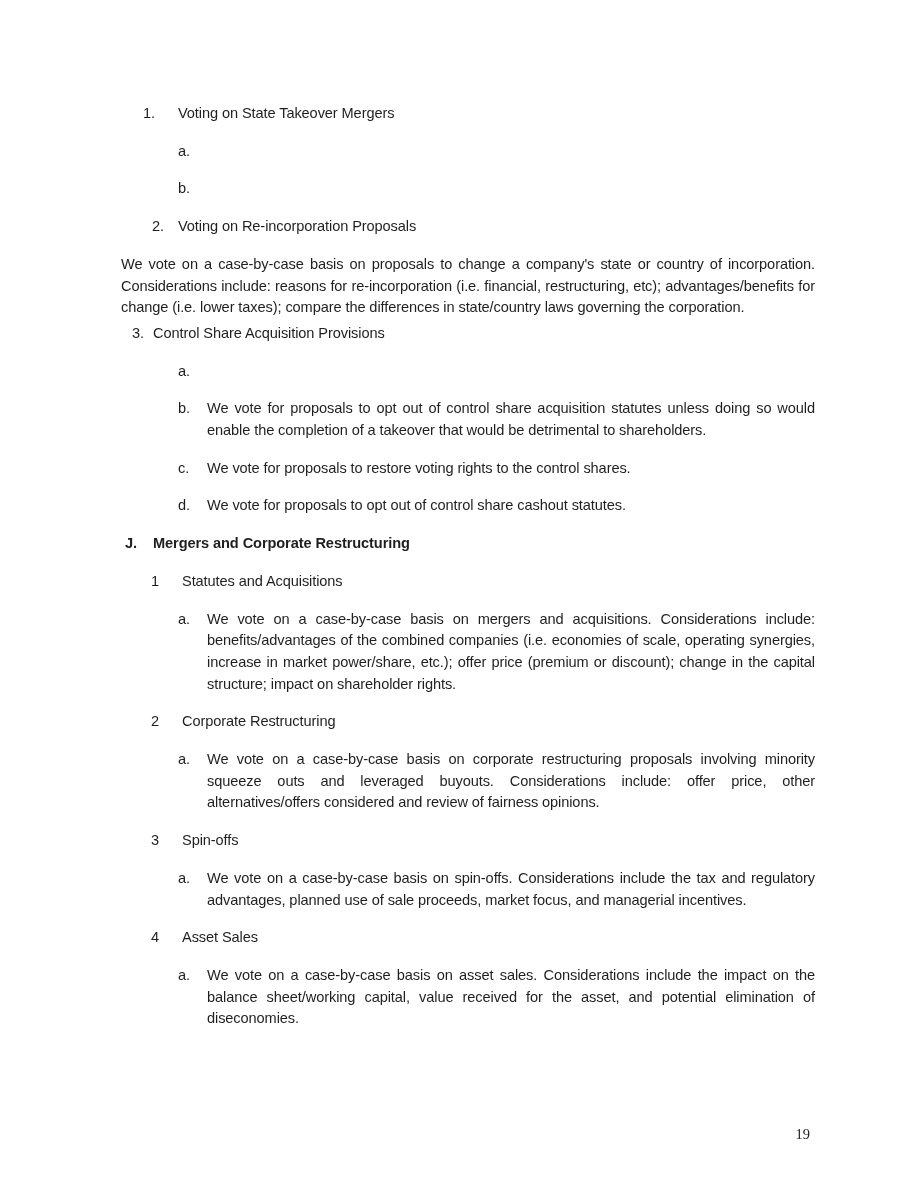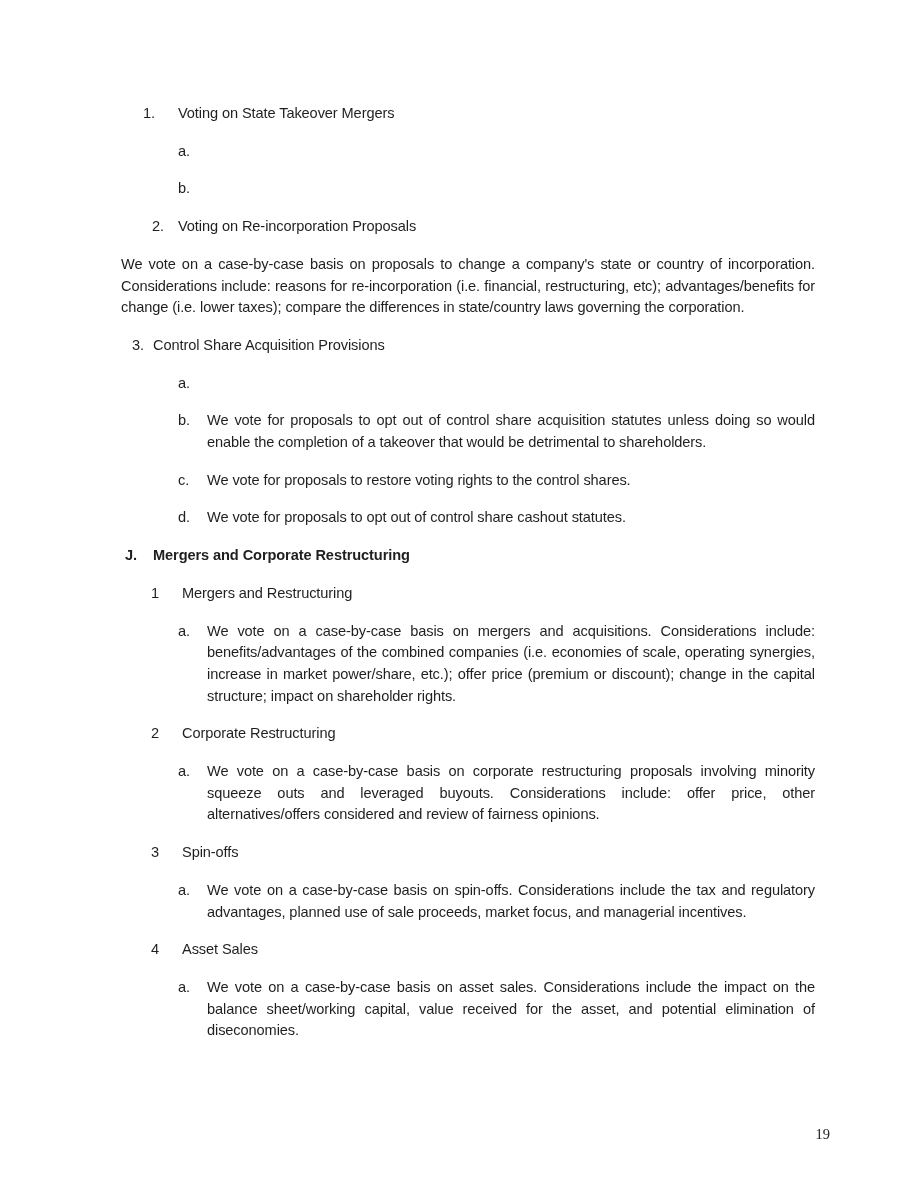--- a/index.html
+++ b/index.html
@@ -48,28 +48,28 @@
   
   .row.heading { padding-left: 4px; font-weight: bold; }
   .row.heading .marker { flex: 0 0 28px; }
 
   
   .row.numj { padding-left: 30px; }
   .row.numj .marker { flex: 0 0 31px; }
 
   
   .para {
-    margin-bottom: 16px;
+    margin-bottom: 4px;
     text-align: justify;
   }
 
   .page-number {
     position: absolute;
     top: 1124px;
-    right: 86px;
+    right: 106px;
     font-family: "Liberation Serif", serif;
     font-size: 14.5px;
     letter-spacing: 0;
     color: #222222;
   }
 </style>
 </head>
 <body>
 
 <div class="page">
@@ -119,21 +119,21 @@
       <div class="text">We vote for proposals to opt out of control share cashout statutes.</div>
     </div>
 
     <div class="row heading">
       <span class="marker">J.</span>
       <div class="text">Mergers and Corporate Restructuring</div>
     </div>
 
     <div class="row numj">
       <span class="marker">1</span>
-      <div class="text">Mergers and Restructuring</div>
+      <div class="text">Statutes and Acquisitions</div>
     </div>
 
     <div class="row sub">
       <span class="marker">a.</span>
       <div class="text">We vote on a case-by-case basis on mergers and acquisitions. Considerations include: benefits/advantages of the combined companies (i.e. economies of scale, operating synergies, increase in market power/share, etc.); offer price (premium or discount); change in the capital structure; impact on shareholder rights.</div>
     </div>
 
     <div class="row numj">
       <span class="marker">2</span>
       <div class="text">Corporate Restructuring</div>

